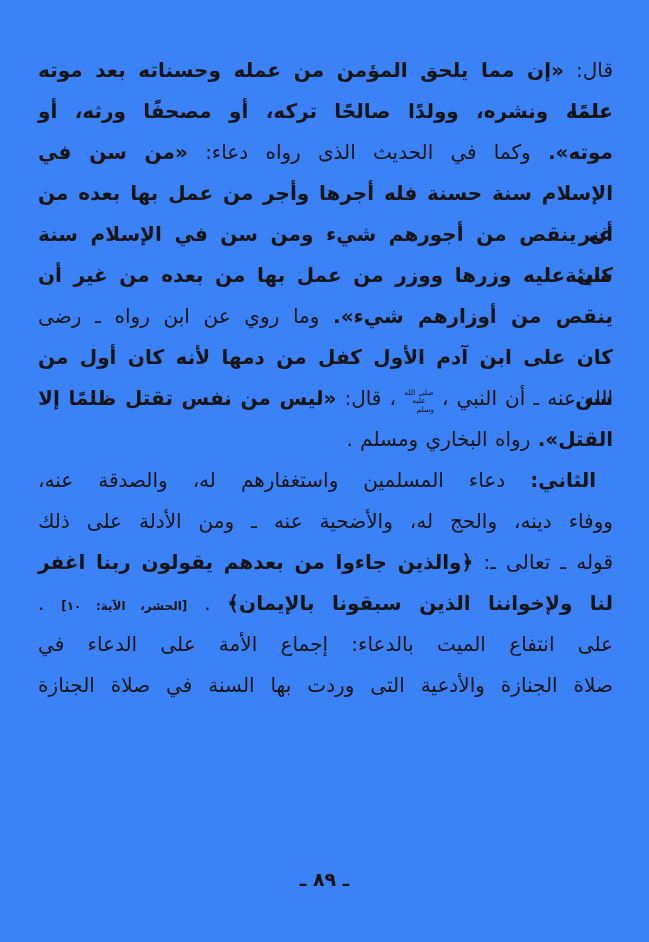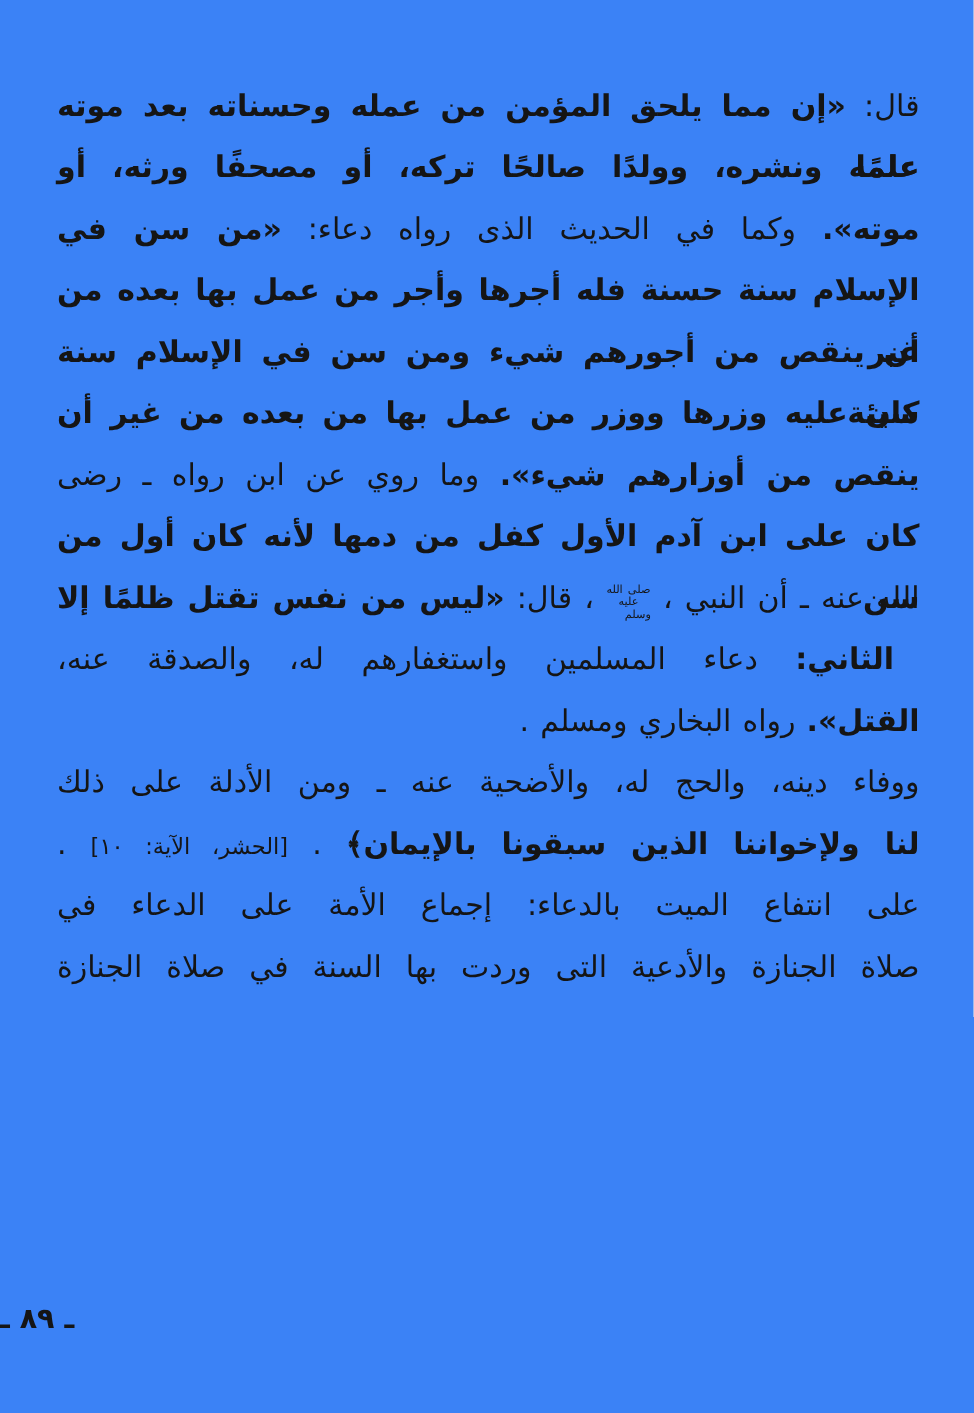--- a/index.html
+++ b/index.html
@@ -39,60 +39,61 @@
   }
   .line.nojustify {
     text-align: right;
   }
   .line.indent {
     padding-right: 17px;
   }
   .seg-r { font-weight: normal; }
   .seg-b { font-weight: bold; }
   .seg-q {
-    font-weight: normal;
-    font-size: 15px;
+    font-weight: bold;
+    font-size: 12px;
   }
   .seg-saw {
     display: inline-block;
     width: 30px;
     font-size: 7.5px;
     line-height: 1.15;
     text-align: center;
     vertical-align: -7px;
     font-weight: normal;
     white-space: normal;
   }
   .page-number {
     position: absolute;
     top: 868px;
     left: 0;
     right: 0;
-    text-align: left;
+    text-align: center;
     font-size: 19px;
     font-weight: bold;
     letter-spacing: 2px;
     direction: rtl;
   }
 </style>
 </head>
 <body>
 
 <div class="page">
   <div class="text-block">
       <div class="line justify"><span class="seg-r">قال: </span><span class="seg-b">«إن مما يلحق المؤمن من عمله وحسناته بعد موته علمًا</span></div>
       <div class="line justify"><span class="seg-b">علمه ونشره، وولدًا صالحًا تركه، أو مصحفًا ورثه، أو</span></div>
       <div class="line justify"><span class="seg-b">موته».</span><span class="seg-r"> وكما في الحديث الذى رواه دعاء: </span><span class="seg-b">«من سن في</span></div>
       <div class="line justify"><span class="seg-b">الإسلام سنة حسنة فله أجرها وأجر من عمل بها بعده من غير</span></div>
       <div class="line justify"><span class="seg-b">أن ينقص من أجورهم شيء ومن سن في الإسلام سنة سيئة</span></div>
       <div class="line justify"><span class="seg-b">كان عليه وزرها ووزر من عمل بها من بعده من غير أن</span></div>
       <div class="line justify"><span class="seg-b">ينقص من أوزارهم شيء».</span><span class="seg-r"> وما روي عن ابن رواه ـ رضى</span></div>
       <div class="line justify"><span class="seg-b">كان على ابن آدم الأول كفل من دمها لأنه كان أول من سن</span></div>
       <div class="line justify"><span class="seg-r">الله عنه ـ أن النبي ، </span><span class="seg-saw">صلى الله عليه وسلم</span><span class="seg-r"> ، قال: </span><span class="seg-b">«ليس من نفس تقتل ظلمًا إلا</span></div>
+      <div class="line nojustify"><span class="seg-b">القتل».</span><span class="seg-r"> رواه البخاري ومسلم .</span></div>
       <div class="line justify indent"><span class="seg-b">الثاني:</span><span class="seg-r">  دعاء المسلمين واستغفارهم له، والصدقة عنه،</span></div>
-      <div class="line nojustify"><span class="seg-b">القتل».</span><span class="seg-r"> رواه البخاري ومسلم .</span></div>
       <div class="line justify"><span class="seg-r">ووفاء دينه، والحج له، والأضحية عنه ـ ومن الأدلة على ذلك</span></div>
+      <div class="line justify"><span class="seg-r">قوله ـ تعالى ـ: </span><span class="seg-b">﴿والذين جاءوا من بعدهم يقولون ربنا اغفر</span></div>
       <div class="line justify"><span class="seg-b">لنا ولإخواننا الذين سبقونا بالإيمان﴾</span><span class="seg-r"> . </span><span class="seg-q">[الحشر، الآية: ١٠]</span><span class="seg-r"> .</span></div>
       <div class="line justify"><span class="seg-r">على انتفاع الميت بالدعاء: إجماع الأمة على الدعاء في</span></div>
       <div class="line justify"><span class="seg-r">صلاة الجنازة والأدعية التى وردت بها السنة في صلاة الجنازة</span></div>
     </div>
   <div class="page-number">ـ ٨٩ ـ</div>
 </div>
 
 </body></html>

